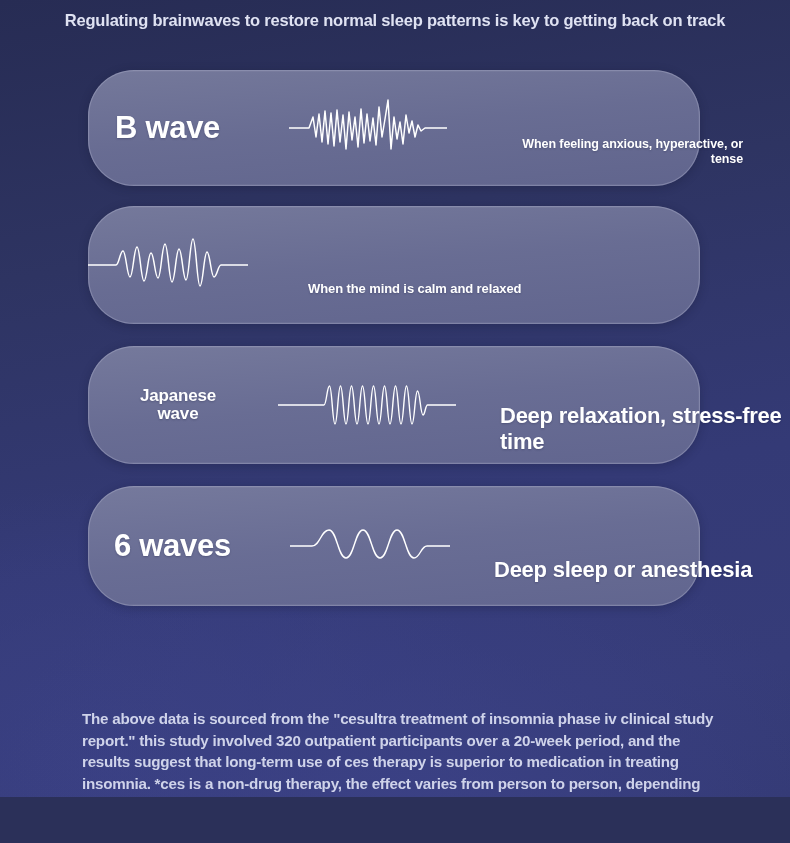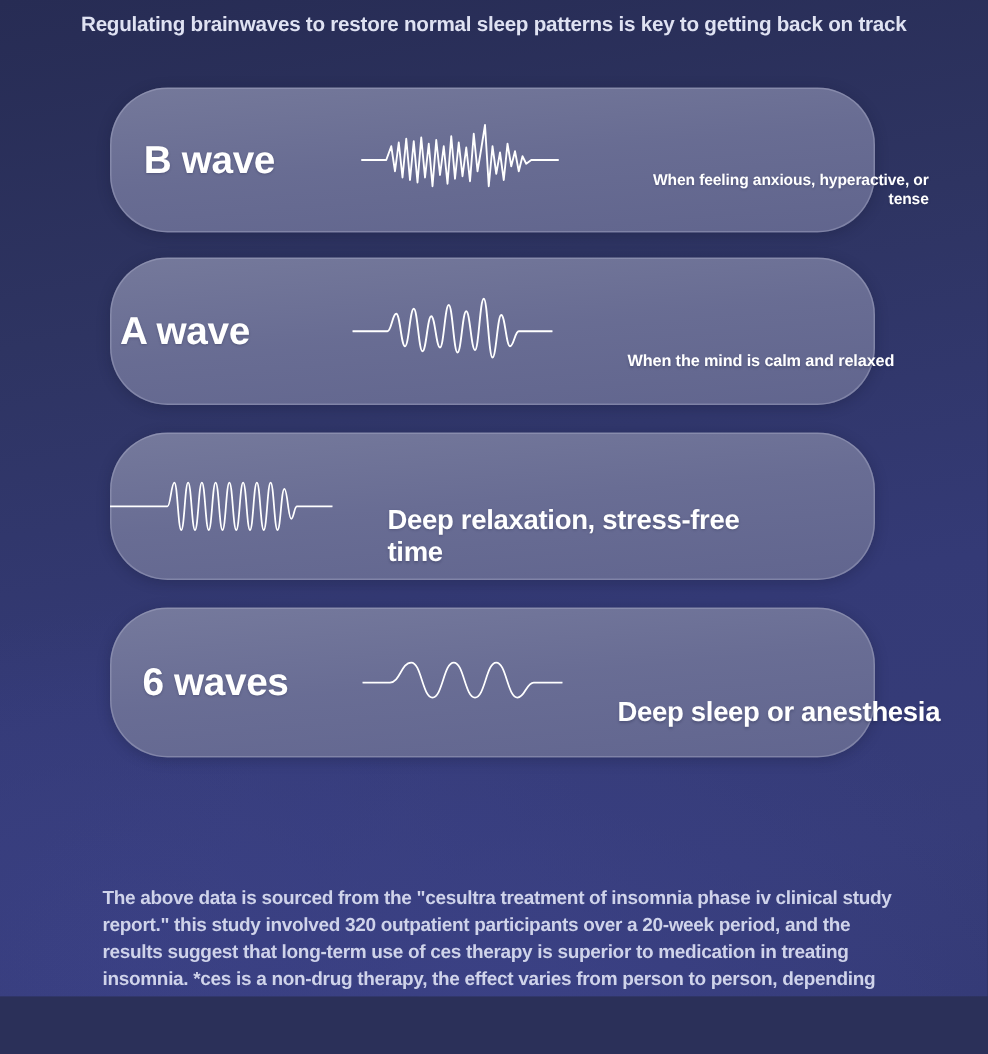--- a/index.html
+++ b/index.html
@@ -131,41 +131,44 @@
     <span class="wave-holder">
       <svg width="158" height="62" viewBox="0 0 158 62">
         <polyline fill="none" stroke="#ffffff" stroke-width="1.5" stroke-linejoin="round" stroke-linecap="round" points="0,31 20,31 24,20 27,40 30,17 33,45 36,14 39,47 42,16 45,49 48,13 51,45 54,18 57,52 60,15 63,43 66,20 69,50 72,12 75,46 78,17 81,44 84,21 87,48 90,10 93,40 96,22 99,3 102,52 105,20 108,42 111,25 114,47 117,18 120,36 123,24 126,40 129,28 132,34 136,31 158,31"></polyline>
       </svg>
     </span>
 
     <div class="card-desc desc-sm">When feeling anxious, hyperactive, or tense</div>
   </div>
 
   <div class="card" id="card-2">
-    <div class="card-label lbl-big">A wave</div>
 
     <span class="wave-holder">
       <svg width="160" height="64" viewBox="0 0 160 64">
         <path fill="none" stroke="#ffffff" stroke-width="1.5" stroke-linecap="round" d="M0,32 L28,32
              C31,32 32,18 35,18 C38,18 39,44 42,44
              C45,44 46,14 49,14 C52,14 53,48 56,48
              C59,48 60,20 63,20 C66,20 67,45 70,45
              C73,45 74,11 77,11 C80,11 81,49 84,49
              C87,49 88,16 91,16 C94,16 95,47 98,47
              C101,47 102,6 105,6 C108,6 109,53 112,53
              C115,53 116,19 119,19 C122,19 123,44 126,44
              C129,44 130,32 133,32
              L160,32"></path>
       </svg>
     </span>
 
     <div class="card-desc desc-sm2">When the mind is calm and relaxed</div>
   </div>
 
   <div class="card" id="card-3">
+    <div class="card-label lbl-small">
+      <span>Japanese</span><br>
+      <span>wave</span>
+    </div>
 
     <span class="wave-holder">
       <svg width="178" height="56" viewBox="0 0 178 56">
         <path fill="none" stroke="#ffffff" stroke-width="1.4" stroke-linecap="round" d="M0,28 L46,28
              C48.5,28 49,9 51.5,9 C54,9 54.5,47 57,47
              C59.5,47 60,9 62.5,9 C65,9 65.5,47 68,47
              C70.5,47 71,9 73.5,9 C76,9 76.5,47 79,47
              C81.5,47 82,9 84.5,9 C87,9 87.5,47 90,47
              C92.5,47 93,9 95.5,9 C98,9 98.5,47 101,47
              C103.5,47 104,9 106.5,9 C109,9 109.5,47 112,47

